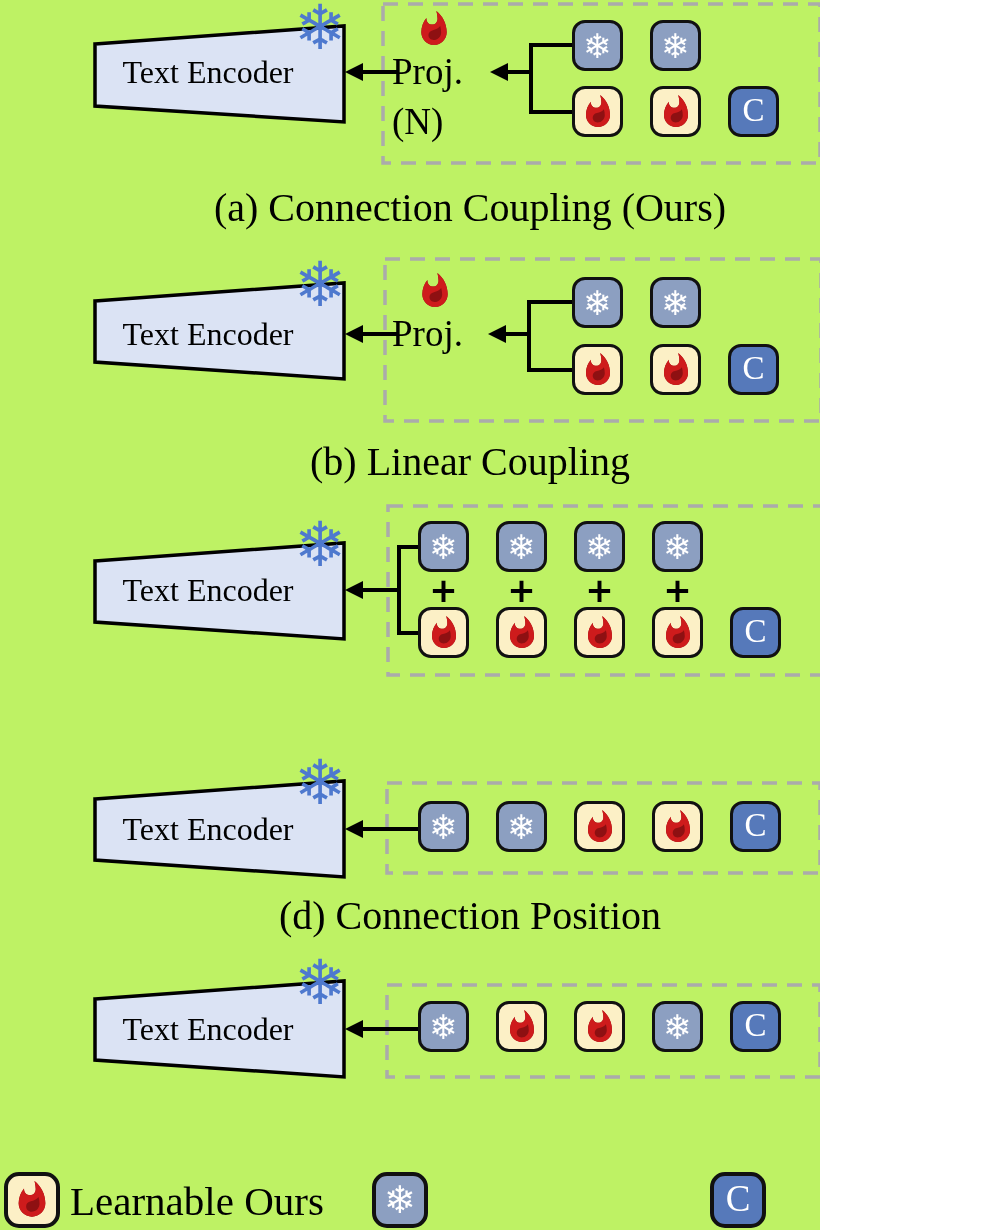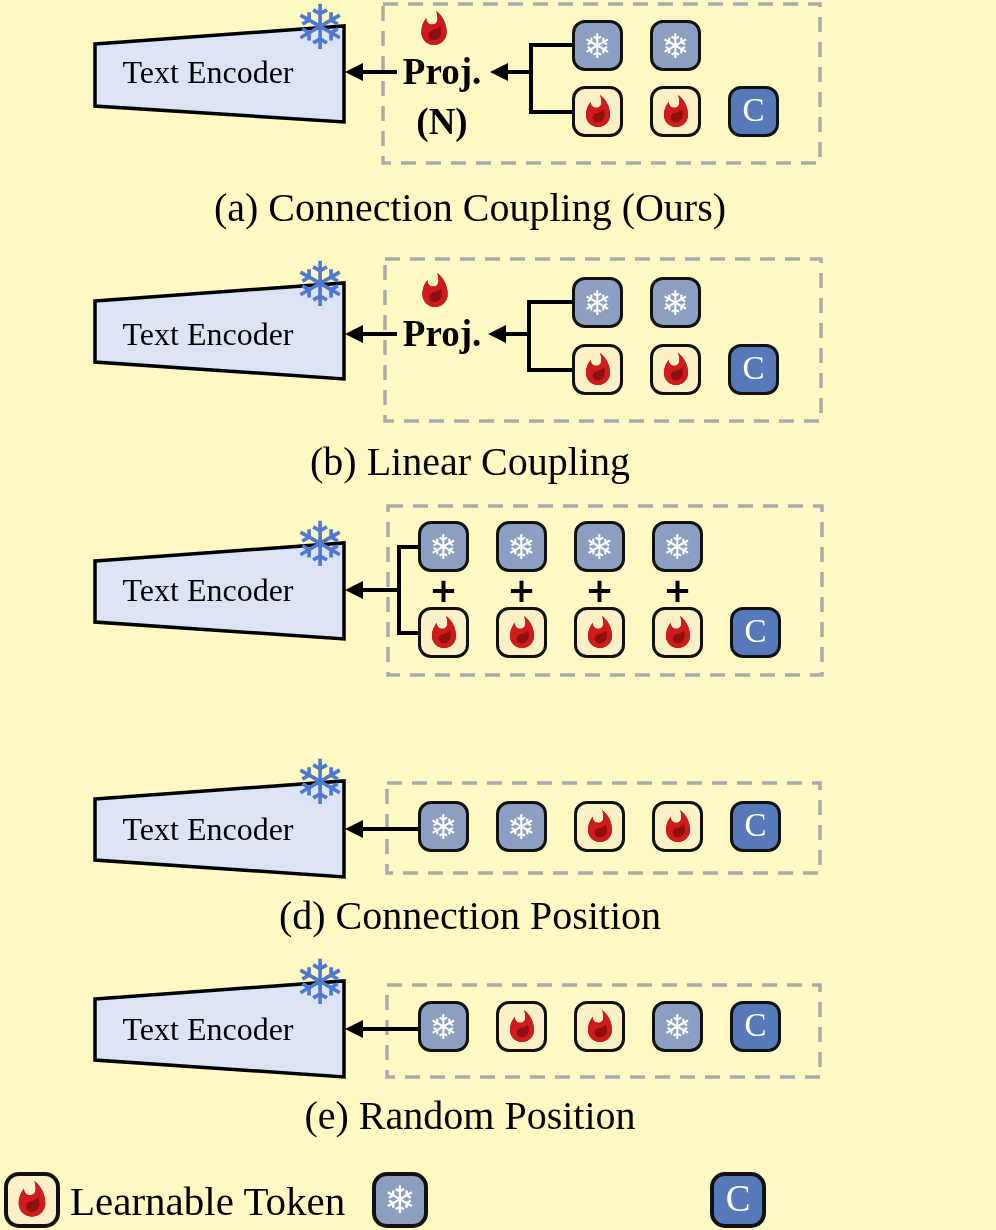--- a/index.html
+++ b/index.html
@@ -1,32 +1,32 @@
 <!DOCTYPE html>
 <html style="--frozen-bg: #8C9FC1; --learnable-bg: #FCF0C6; --class-bg: #5679BA; --flame-red: #CE1B1C; --flame-dark: #8E1012; --encoder-fill: #DBE3F4; --enc-snow: #4E79CE; --dash: #ABABAB;"><head>
 <meta charset="utf-8">
 <style>
   :root{
     --frozen-bg:#8C9FC1; --learnable-bg:#FCF0C6; --class-bg:#5679BA;
     --flame-red:#CE1B1C; --flame-dark:#8E1012;
     --encoder-fill:#DBE3F4; --enc-snow:#4E79CE; --dash:#ABABAB;
   }
   html,body{margin:0;padding:0;background:#fff;}
-  .canvas{position:relative;width:996px;height:1230px;background:#fef9c3;overflow:hidden;
+  .canvas{position:relative;width:820px;height:1230px;background:#bef264;overflow:hidden;
           font-family:"Liberation Serif","DejaVu Serif",serif;color:#000;}
   .bg{position:absolute;left:0;top:0;}
   .trap{fill:var(--encoder-fill);stroke:#000;stroke-width:3.5px;}
   .dashrect{fill:none;stroke:var(--dash);stroke-width:3.5px;stroke-dasharray:15 10;}
   .wire{stroke:#000;stroke-width:4px;fill:none;}
   .ah{fill:#000;stroke:none;}
   .abs{position:absolute;}
   .enc-label{left:108px;width:200px;text-align:center;font-size:32px;line-height:40px;white-space:nowrap;}
   .enc-snow{left:288px;width:64px;text-align:center;font-size:62px;line-height:62px;
             color:var(--enc-snow);font-family:"DejaVu Sans",sans-serif;}
-  .proj{left:392px;width:100px;text-align:center;font-weight:bold;font-size:37px;line-height:44px;}
+  .proj{left:392px;width:100px;text-align:left;font-weight:normal;font-size:37px;line-height:44px;}
   .proj-flame{width:40px;height:44px;}
   .proj-flame .flame{width:38px;height:42px;}
   .caption{left:0;width:940px;text-align:center;font-size:40px;line-height:52px;white-space:nowrap;}
   .trow{position:absolute;display:flex;gap:27px;}
   .token{width:51px;height:51px;box-sizing:border-box;border:3.5px solid #111;border-radius:13px;
          display:flex;align-items:center;justify-content:center;flex:0 0 auto;}
   .token-frozen{background:var(--frozen-bg);}
   .token-learnable{background:var(--learnable-bg);}
   .token-class{background:var(--class-bg);}
   .snow{color:#fff;font-family:"DejaVu Sans",sans-serif;font-size:34px;line-height:1;}
@@ -252,31 +252,30 @@
     <path class="flame-outer" fill-rule="evenodd" d="M13.5.67s.74 2.65.74 4.8c0 2.06-1.35 3.73-3.41 3.73-2.07 0-3.63-1.67-3.63-3.73l.03-.36C5.21 7.51 4 10.62 4 14c0 4.42 3.58 8 8 8s8-3.58 8-8C20 8.61 17.41 3.8 13.5.67zM11.71 19c-1.78 0-3.22-1.4-3.22-3.14 0-1.62 1.05-2.76 2.81-3.12 1.77-.36 3.6-1.21 4.62-2.58.39 1.29.59 2.65.59 4.04 0 2.65-2.15 4.8-4.8 4.8z"></path>
   </svg>
 </div>
       <div class="token token-frozen">
         <span class="snow">❄</span>
       </div>
       <div class="token token-class">
         <span class="cletter">C</span>
       </div>
     </div>
-  <div class="abs caption" style="top:1090px">(e) Random Position</div>
 
   <div class="abs lg" style="left:4px;top:1172px">
       <div class="token token-learnable">
   <svg class="flame" viewBox="0 0 24 24" aria-hidden="true">
     <path class="flame-under" d="M13.5.67s.74 2.65.74 4.8c0 2.06-1.35 3.73-3.41 3.73-2.07 0-3.63-1.67-3.63-3.73l.03-.36C5.21 7.51 4 10.62 4 14c0 4.42 3.58 8 8 8s8-3.58 8-8C20 8.61 17.41 3.8 13.5.67z"></path>
     <path class="flame-outer" fill-rule="evenodd" d="M13.5.67s.74 2.65.74 4.8c0 2.06-1.35 3.73-3.41 3.73-2.07 0-3.63-1.67-3.63-3.73l.03-.36C5.21 7.51 4 10.62 4 14c0 4.42 3.58 8 8 8s8-3.58 8-8C20 8.61 17.41 3.8 13.5.67zM11.71 19c-1.78 0-3.22-1.4-3.22-3.14 0-1.62 1.05-2.76 2.81-3.12 1.77-.36 3.6-1.21 4.62-2.58.39 1.29.59 2.65.59 4.04 0 2.65-2.15 4.8-4.8 4.8z"></path>
   </svg>
 </div>
     </div>
-  <div class="abs legend-label" style="left:70px;top:1172px">Learnable Token</div>
+  <div class="abs legend-label" style="left:70px;top:1172px">Learnable Ours</div>
   <div class="abs lg" style="left:372px;top:1172px">
       <div class="token token-frozen">
         <span class="snow">❄</span>
       </div>
     </div>
   <div class="abs lg" style="left:710px;top:1172px">
       <div class="token token-class">
         <span class="cletter">C</span>
       </div>
     </div>

